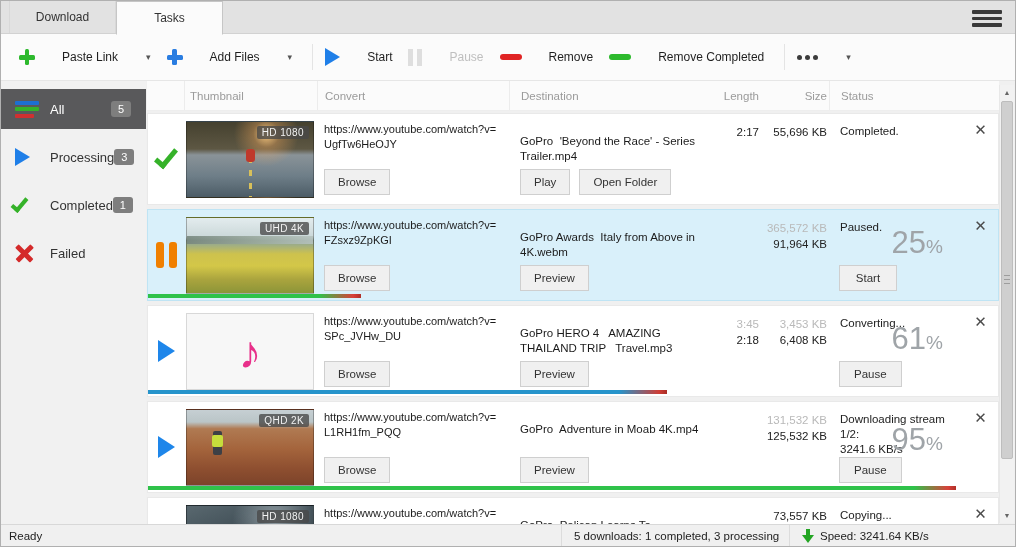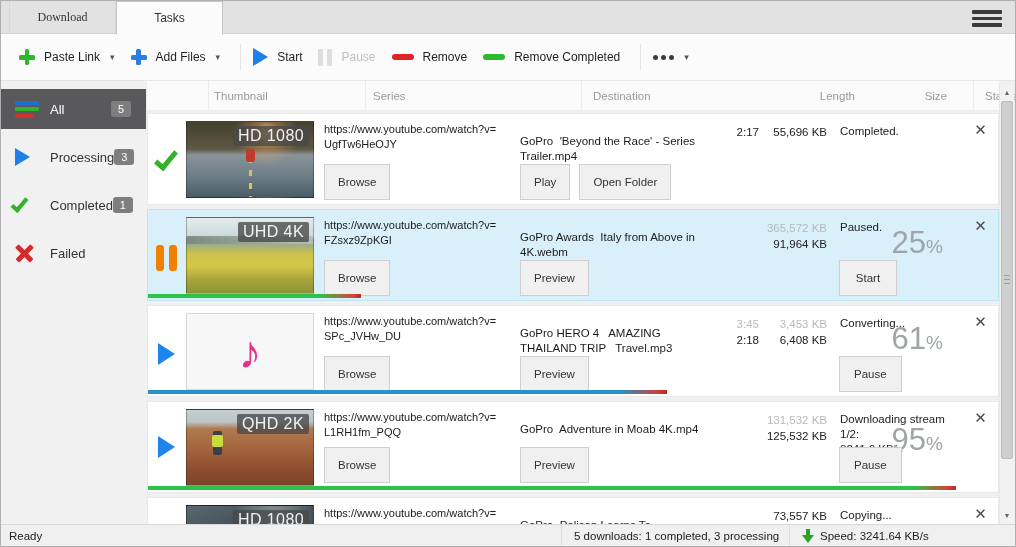--- a/index.html
+++ b/index.html
@@ -3,28 +3,28 @@
 <meta charset="utf-8">
 <style>
   * { box-sizing: border-box; margin: 0; padding: 0; }
   html,body { width:1016px; height:547px; }
   body { font-family:"Liberation Sans",sans-serif; background:#fff; overflow:hidden; }
   .window { position:relative; width:1016px; height:547px; border:1px solid #b0b0b0; background:#f0f0f0; overflow:hidden; }
 
   
   .tabbar { position:absolute; top:0; left:0; right:0; height:33px; background:#e2e2e2; border-bottom:1px solid #d2d2d2; display:flex; padding-left:8px; z-index:3; }
   .tab { width:107px; display:flex; align-items:center; justify-content:center; font-size:12px; color:#333; border-right:1px solid #d8d8d8; cursor:pointer; }
-  .tab:first-child { border-left:1px solid #d8d8d8;font-family:Liberation Serif, serif; }
+  .tab:first-child { border-left:1px solid #d8d8d8; }
   .tab.active { background:#fbfbfb; border:1px solid #c6c6c6; border-bottom:1px solid #fbfbfb; height:34px; }
   .hamburger { position:absolute; right:13px; top:9px; display:flex; flex-direction:column; gap:3px; cursor:pointer; }
   .hamburger span { width:30px; height:3.5px; background:#3a3a3a; border-radius:1px; }
 
   
   .toolbar { position:absolute; top:33px; left:0; right:0; height:47px; background:#fbfbfb; border-bottom:1px solid #e6e6e6; display:flex; align-items:center; padding-left:18px; z-index:2; }
-  .tool { display:flex; align-items:center; gap:9px; font-size:12px; color:#1f1f1f; margin-right:16px; cursor:pointer; white-space:nowrap; }
+  .tool { display:flex; align-items:center; gap:27px; font-size:12px; color:#1f1f1f; margin-right:16px; cursor:pointer; white-space:nowrap; }
   .tool.disabled { color:#bfbfbf; }
   .drop { font-size:9px; color:#555; margin-left:1px; }
   .tsep { width:1px; height:26px; background:#e4e4e4; margin:0 12px 0 4px; }
   .plus { position:relative; width:16px; height:16px; }
   .plus::before,.plus::after { content:''; position:absolute; background:var(--c); border-radius:1.5px; }
   .plus::before { left:0; top:6px; width:16px; height:4.5px; }
   .plus::after { left:5.75px; top:0; width:4.5px; height:16px; }
   .plus.green { --c:#2db92d; }
   .plus.blue { --c:#2a7de1; }
   .tri { width:0; height:0; border-left:15px solid #1f7fe8; border-top:9px solid transparent; border-bottom:9px solid transparent; }
@@ -48,61 +48,61 @@
   .tri-bars i:nth-child(3) { width:19px; background:#d03030; }
   .check { display:inline-block; width:9px; height:17px; border-right:4px solid #35b229; border-bottom:4px solid #35b229; transform:rotate(40deg); margin-top:-4px; }
   .playtri { width:0; height:0; border-left:15px solid #1f7fe8; border-top:9px solid transparent; border-bottom:9px solid transparent; }
   .xmark { position:relative; width:19px; height:19px; }
   .xmark::before,.xmark::after { content:''; position:absolute; left:-1px; top:7.5px; width:21px; height:4.5px; background:#d42a2a; border-radius:1px; }
   .xmark::before { transform:rotate(45deg); }
   .xmark::after { transform:rotate(-45deg); }
   .count-badge { margin-left:auto; background:#7e7e7e; color:#fff; font-size:11px; min-width:20px; height:16px; border-radius:3px; display:flex; align-items:center; justify-content:center; padding:0 4px; }
 
   
-  .thead { position:absolute; left:146px; top:80px; width:852px; height:30px; background:#fbfbfb; border-bottom:1px solid #eeeeee; display:grid; grid-template-columns:37px 133px 192px 196px 54px 70px 134px 36px; align-items:center; font-size:11.5px; color:#9b9b9b;gap:24px; }
+  .thead { position:absolute; left:146px; top:80px; width:852px; height:30px; background:#fbfbfb; border-bottom:1px solid #eeeeee; display:grid; grid-template-columns:37px 133px 192px 196px 54px 70px 134px 36px; align-items:center; font-size:11.5px; color:#9b9b9b; }
   .thead .hc { height:100%; display:flex; align-items:center; }
   .h-thumb { padding-left:5px; border-left:1px solid #ececec; }
   .h-src { padding-left:7px; border-left:1px solid #ececec; }
   .h-dest { padding-left:11px; border-left:1px solid #ececec; }
   .h-len { justify-content:flex-end; }
   .h-size { justify-content:flex-end; padding-right:2px; }
   .h-status { padding-left:11px; border-left:1px solid #ececec; }
 
   .tbody { position:absolute; left:146px; top:110px; width:852px; bottom:22px; background:#f0f0f0; overflow:hidden; display:flex; flex-direction:column; gap:4px; padding-top:2px; }
   .row { position:relative; flex:0 0 92px; height:92px; background:#fff; border:1px solid #e9e9e9; display:grid; grid-template-columns:36px 133px 192px 196px 54px 70px 134px 35px; }
   .row.selected { background:#d9f0fa; border-color:#bfe4f4; }
   .c-icon { display:flex; align-items:center; justify-content:center; }
   .row-check { width:12px; height:23px; border-right:5px solid #35b229; border-bottom:5px solid #35b229; transform:rotate(40deg); margin-top:-6px; }
   .row-pause { display:flex; gap:5px; }
   .row-pause span { width:8px; height:26px; background:#f08000; border-radius:3px; }
   .row-play { width:0; height:0; border-left:17px solid #1e86ea; border-top:11px solid transparent; border-bottom:11px solid transparent; }
   .c-thumb { padding-top:7px; padding-left:2px; }
   .thumb { position:relative; width:128px; height:77px; border:1px solid rgba(0,0,0,0.28); overflow:hidden; }
-  .badge { position:absolute; top:4px; right:4px; background:rgba(72,72,72,0.78); color:#f2f2f2; font-size:16px; padding:1px 5px; border-radius:2px; letter-spacing:0.4px; }
+  .badge { position:absolute; top:4px; right:4px; background:rgba(72,72,72,0.78); color:#f2f2f2; font-size:10px; padding:1px 5px; border-radius:2px; letter-spacing:0.4px; }
   .thumb-road { background:
       radial-gradient(circle at 63% 16%, rgba(255,205,130,0.95) 0, rgba(255,175,95,0.35) 13%, rgba(0,0,0,0) 32%),
       linear-gradient(180deg,#45412f 0%,#5d5743 36%,#8a9398 44%,#6e7e88 72%,#4c5c66 100%); }
   .thumb-road::after { content:''; position:absolute; left:49%; top:46%; width:3px; height:54%; background:repeating-linear-gradient(180deg,#d8c05a 0 6px,rgba(0,0,0,0) 6px 13px); }
   .thumb-road::before { content:''; position:absolute; left:47%; top:36%; width:9px; height:13px; background:#c0392b; border-radius:3px; z-index:1; }
   .thumb-field { background:
       linear-gradient(180deg,#e3ecee 0%,#ccd9da 24%,#8b9c90 30%,#9fae85 36%,#cdc24d 48%,#d3c748 64%,#aaa43e 82%,#8c9538 100%); }
   .thumb-field::before { content:''; position:absolute; left:0; top:24%; width:100%; height:10%; background:linear-gradient(100deg,#75857c 0%,#9aa99e 55%,#b7c4c0 100%); opacity:.85; }
   .thumb-music { background:#f7f7f7; border-color:#d8d8d8; display:flex; align-items:center; justify-content:center; }
   .note { color:#e8308a; font-size:46px; line-height:46px; }
   .thumb-canyon { background:
       linear-gradient(180deg,#c6cfd3 0%,#bac5c7 16%,#b07a52 25%,#a4643c 52%,#8e4f30 78%,#7c432a 100%); }
   .thumb-canyon::before { content:''; position:absolute; left:21%; top:28%; width:9px; height:24px; background:#3d4046; border-radius:2px; }
   .thumb-canyon::after { content:''; position:absolute; left:19.5%; top:33%; width:11px; height:12px; background:#c6dd3c; border-radius:2px; }
   .thumb-pelican { background:
       radial-gradient(circle at 70% 20%, rgba(220,230,235,0.5) 0, rgba(0,0,0,0) 40%),
       linear-gradient(160deg,#59686f 0%,#3c4a52 42%,#2c373e 72%,#222b31 100%); }
   .c-src { padding:8px 6px 9px 7px; display:flex; flex-direction:column; justify-content:space-between; }
   .url { font-size:11px; color:#1b1b1b; line-height:15px; }
   .url span { display:block; white-space:nowrap; overflow:hidden; }
-  .btn { font-family:inherit; font-size:11.5px; color:#333; background:#f0f0f0; border:1px solid #cfcfcf; height:36px; padding:0 13px; align-self:flex-start; cursor:pointer; white-space:nowrap; }
+  .btn { font-family:inherit; font-size:11.5px; color:#333; background:#f0f0f0; border:1px solid #cfcfcf; height:26px; padding:0 13px; align-self:flex-start; cursor:pointer; white-space:nowrap; }
   .c-dest { padding:20px 4px 9px 11px; display:flex; flex-direction:column; justify-content:space-between; }
   .dest-text { font-size:11.5px; color:#1b1b1b; line-height:15px; white-space:pre-wrap; }
   .dest-btns { display:flex; gap:9px; }
   .c-len,.c-size { padding-top:10px; font-size:11.5px; line-height:16px; text-align:right; color:#222; }
   .c-size { padding-right:2px; }
   .old { color:#b9b9b9; }
   .c-status { position:relative; padding:10px 2px 0 11px; font-size:11.5px; color:#222; line-height:15px; }
   .pct { position:absolute; top:25px; right:20px; color:#9fa4a8; font-size:31px; }
   .pct .sign { font-size:19px; }
   .action-btn { position:absolute; left:10px; bottom:9px; min-width:58px; text-align:center; padding:0 14px; }
@@ -215,21 +215,21 @@
       <span class="side-icon">
           <span class="xmark"></span>
         </span>
       <span>Failed</span>
     </div>
   </div>
 
   <div class="thead">
     <div class="hc"></div>
     <div class="hc h-thumb">Thumbnail</div>
-    <div class="hc h-src">Series</div>
+    <div class="hc h-src">Convert</div>
     <div class="hc h-dest">Destination</div>
     <div class="hc h-len">Length</div>
     <div class="hc h-size">Size</div>
     <div class="hc h-status">Status</div>
     <div class="hc"></div>
   </div>
 
   <div class="tbody">
 
     <div class="row">

